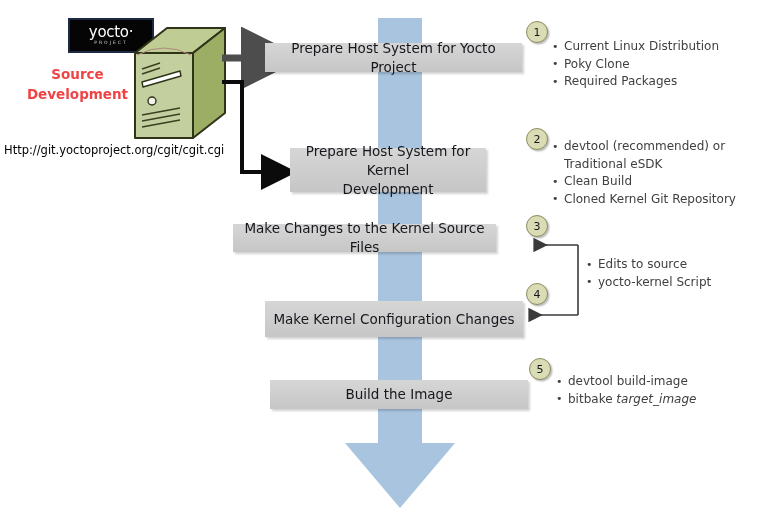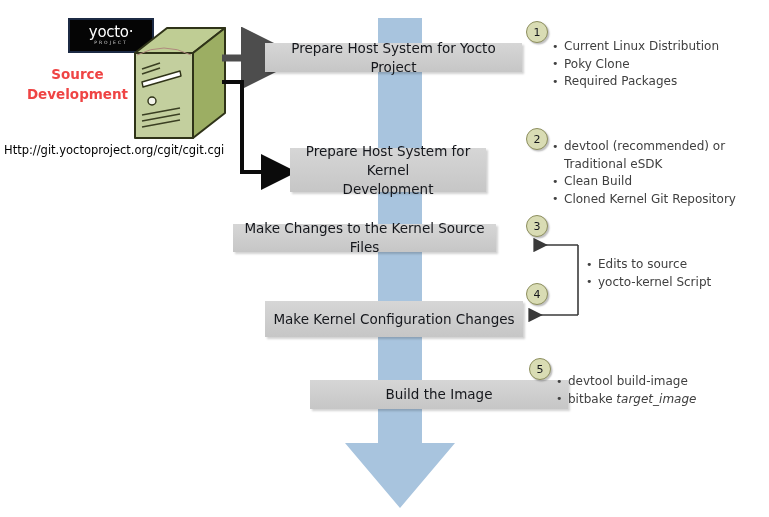--- a/index.html
+++ b/index.html
@@ -101,21 +101,21 @@
     font-size: 13.5px;
     line-height: 19px;
     box-sizing: border-box;
     padding: 0 6px;
   }
 
   #box-1 { left: 265px; top: 43px;  width: 257px; height: 29px; }
   #box-2 { left: 290px; top: 148px; width: 196px; height: 44px; }
   #box-3 { left: 233px; top: 224px; width: 263px; height: 28px; }
   #box-4 { left: 265px; top: 301px; width: 258px; height: 36px; }
-  #box-5 { left: 270px; top: 380px; width: 258px; height: 29px; margin-left: 40px; }
+  #box-5 { left: 270px; top: 380px; width: 258px; height: 29px; }
 
   
   .step-circle {
     position: absolute;
     width: 22px;
     height: 22px;
     border-radius: 50%;
     background: #d9dcb4;
     border: 1.6px solid #8d8f5e;
     box-shadow: 1.5px 1.5px 1.5px rgba(0,0,0,0.25);

